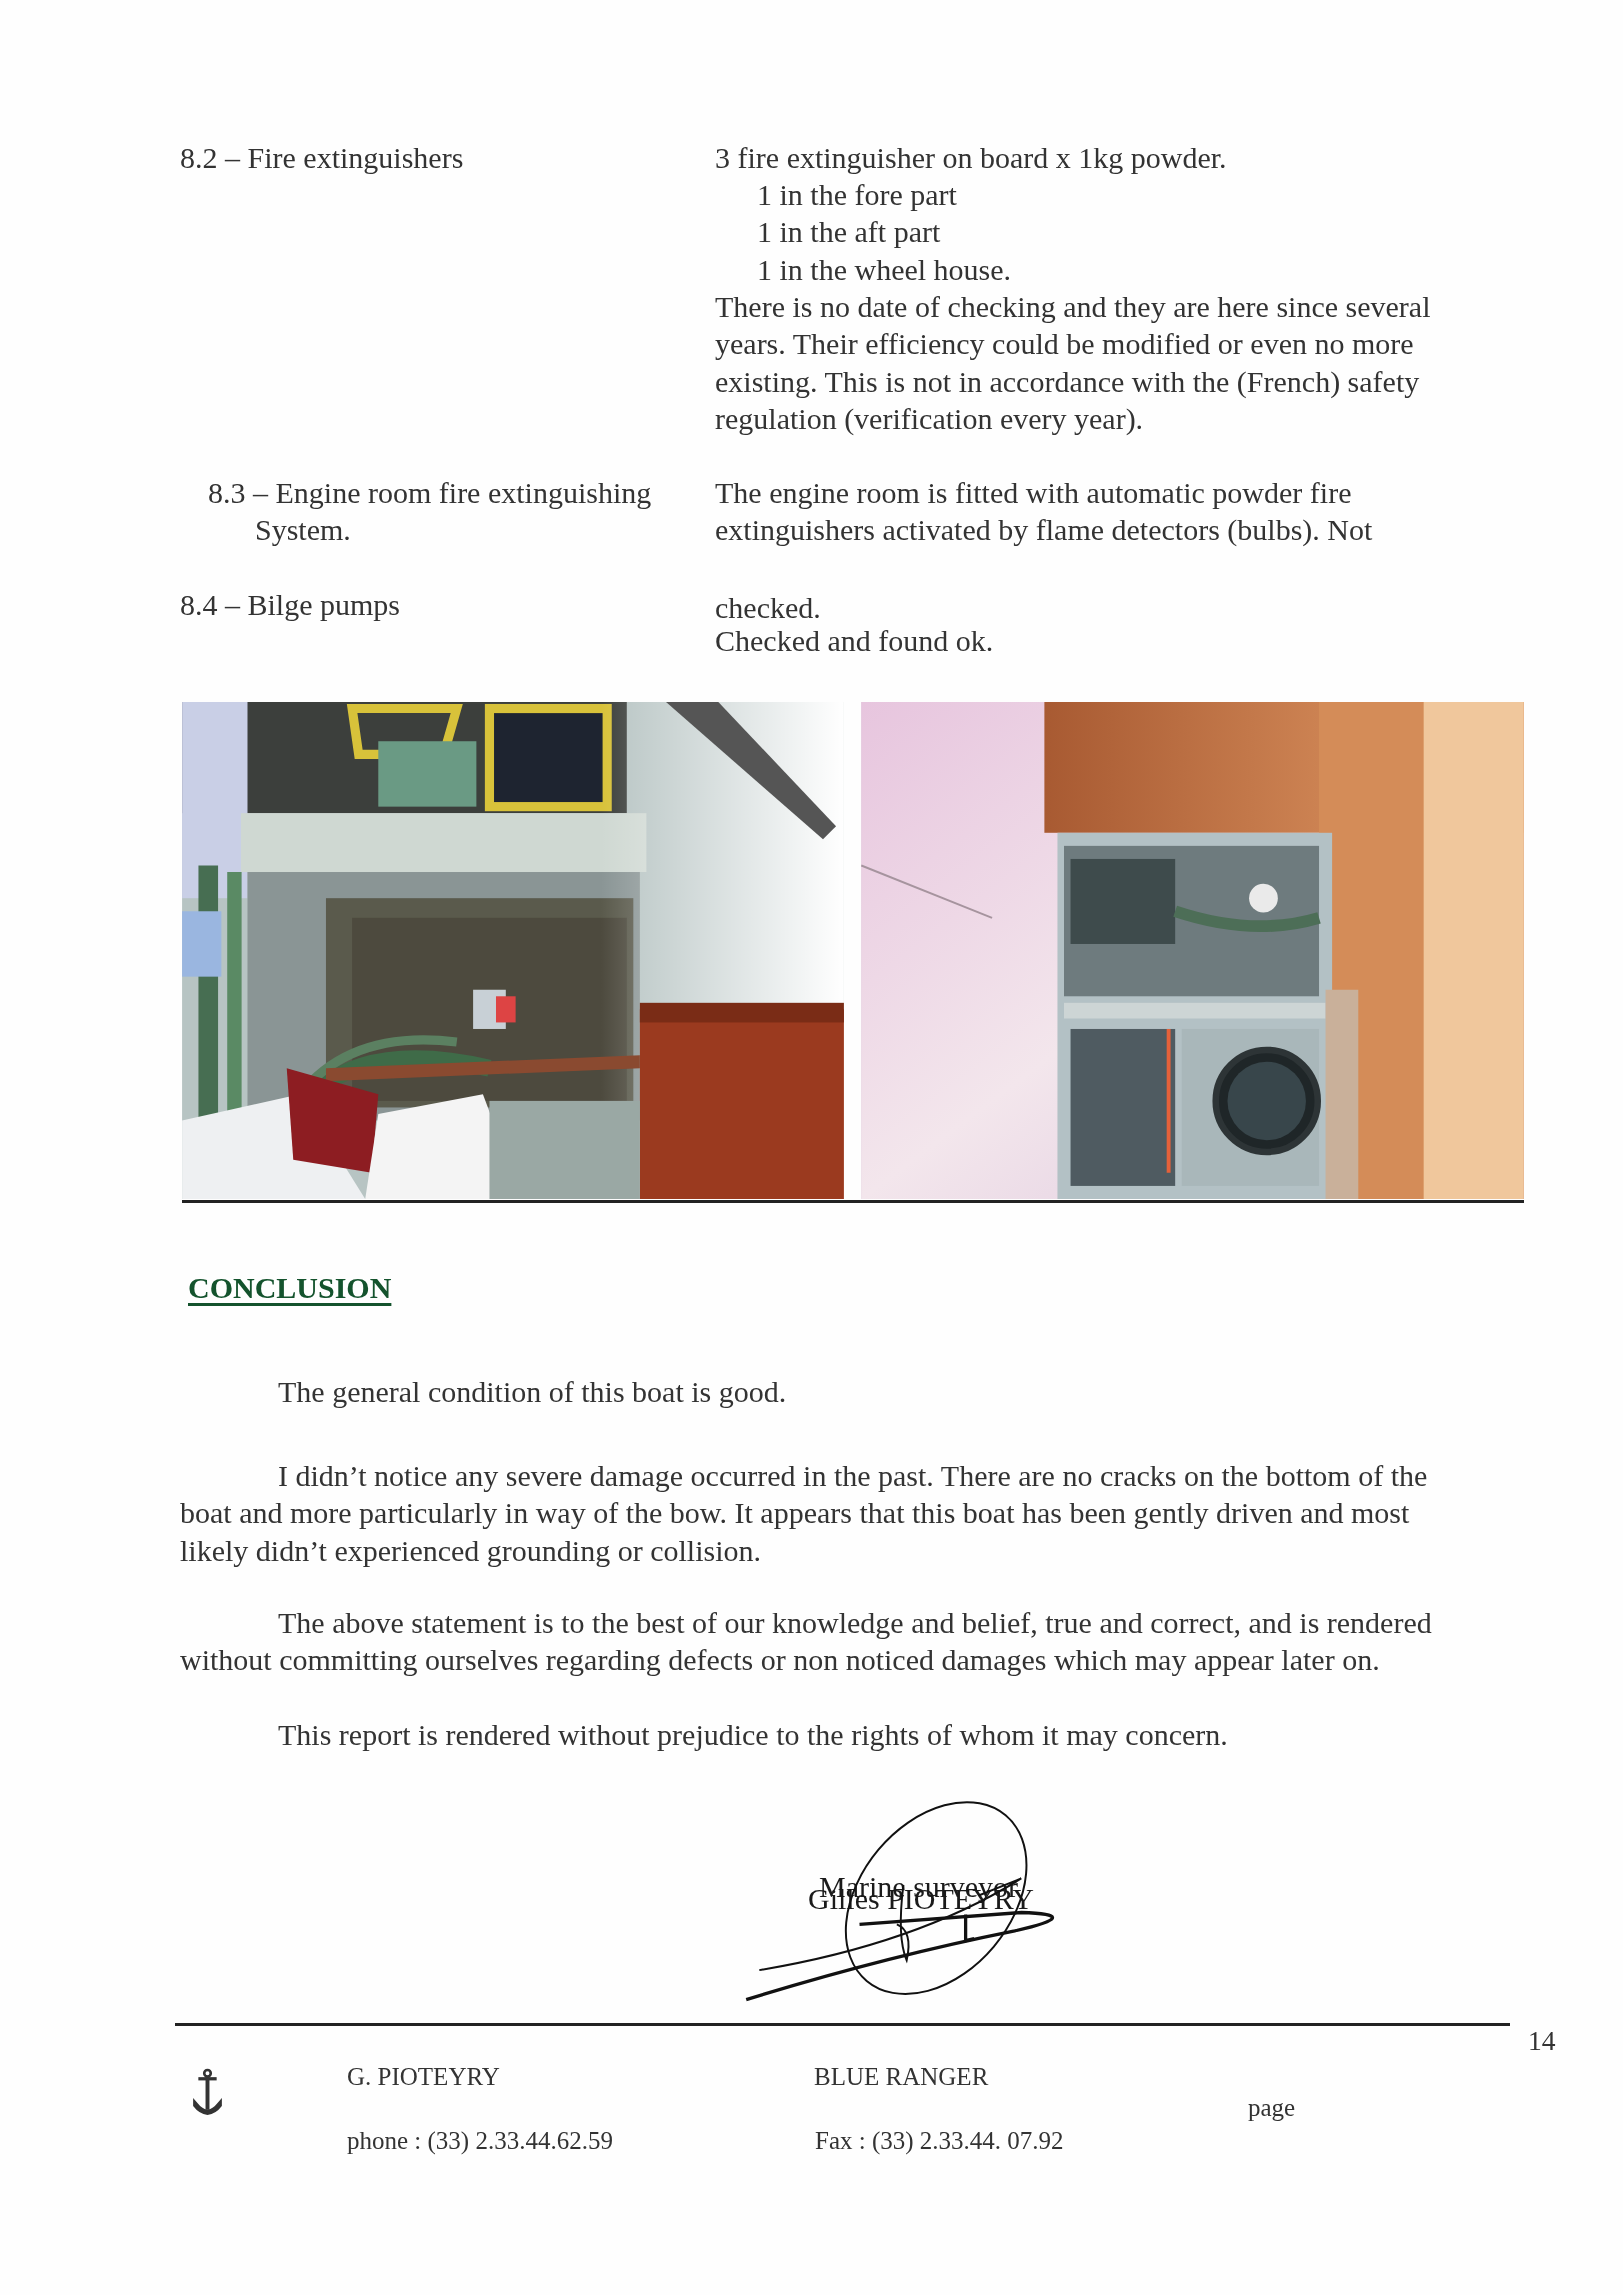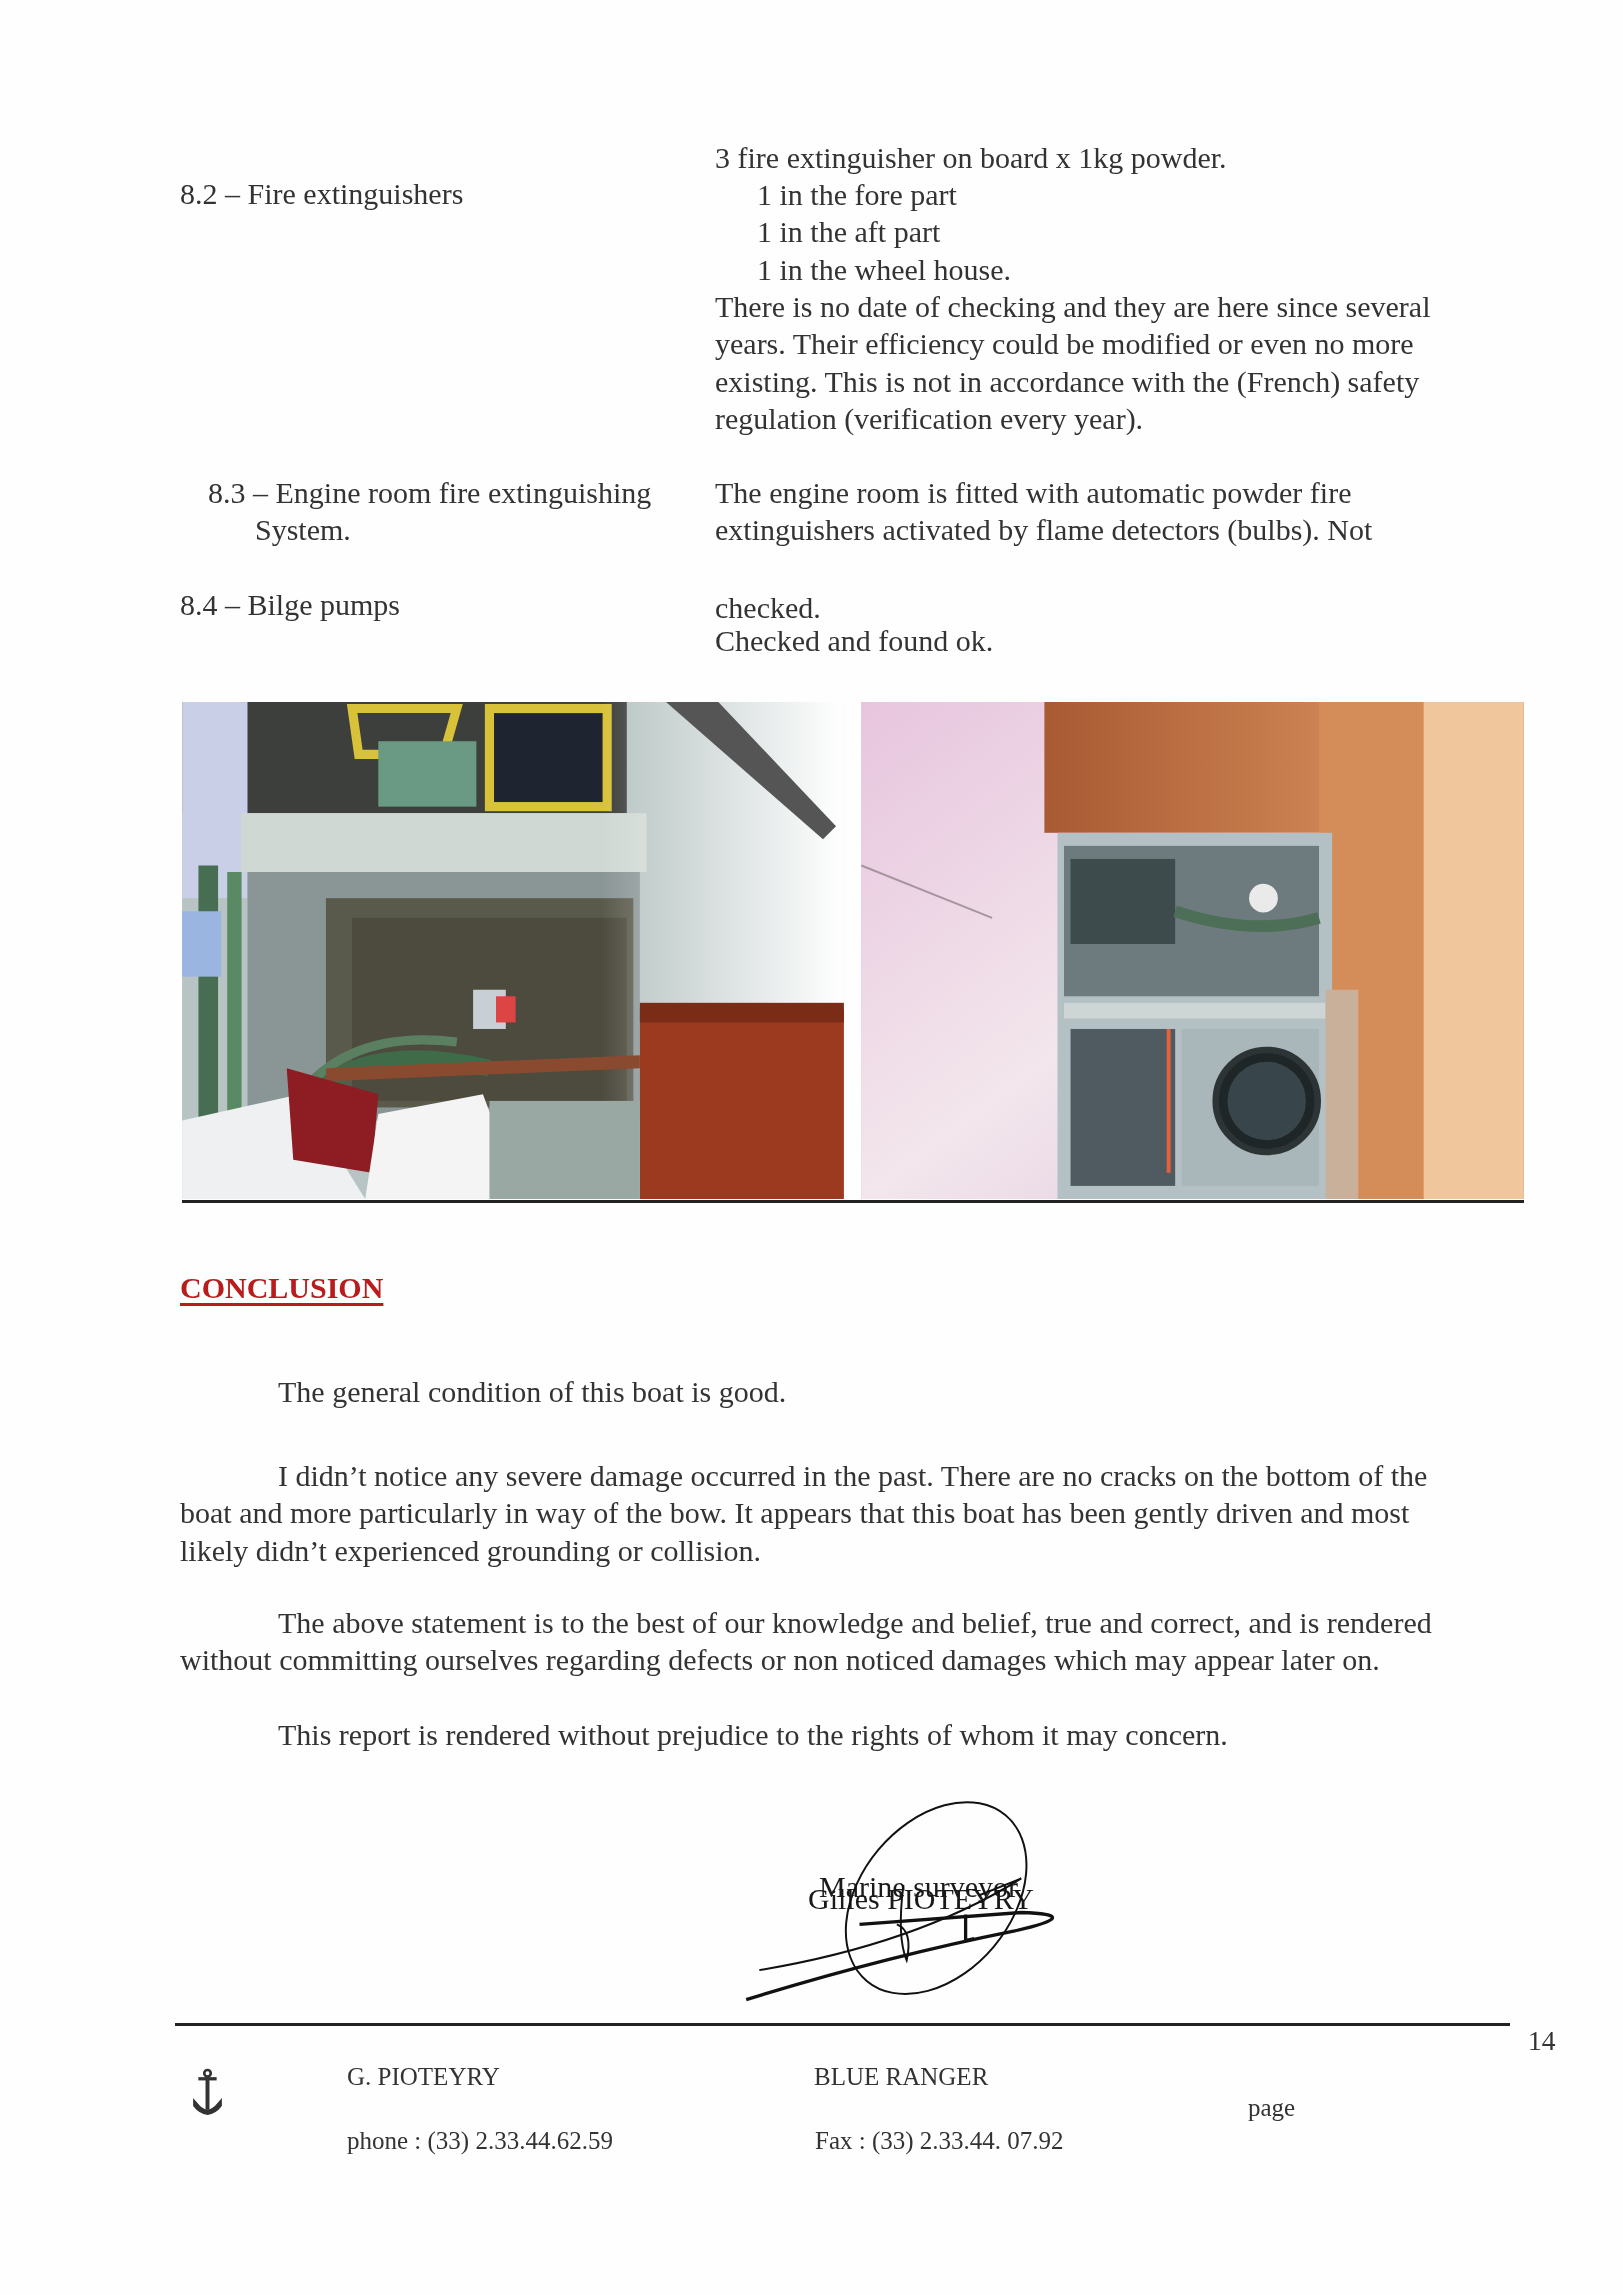--- a/index.html
+++ b/index.html
@@ -11,21 +11,21 @@
   }
   .t { position:absolute; font-size:30px; line-height:37px; white-space:nowrap; }
   .photo { position:absolute; overflow:hidden; }
   .rule { position:absolute; height:3.3px; background:#222; }
   .u { text-decoration:underline; text-decoration-thickness:2.6px; text-underline-offset:5.2px; font-weight:bold; }
   .ft { position:absolute; font-size:25px; line-height:29px; white-space:nowrap; color:#333; }
 </style>
 </head>
 <body>
 
-<div class="t" style="left:180px;top:139px;margin-top:36px;">8.2 – Fire extinguishers</div>
+<div class="t" style="left:180px;top:139px;">8.2 – Fire extinguishers</div>
 <div class="t" style="left:715px;top:139px;">3 fire extinguisher on board x  1kg powder.</div>
 <div class="t" style="left:757px;top:176px;">1 in the fore part</div>
 <div class="t" style="left:757px;top:213px;">1 in the aft part</div>
 <div class="t" style="left:757px;top:251px;">1 in the wheel house.</div>
 <div class="t" style="left:715px;top:288px;">There is no date of checking and they are here since several</div>
 <div class="t" style="left:715px;top:325px;">years. Their efficiency could be modified or even no more</div>
 <div class="t" style="left:715px;top:363px;">existing. This is not in accordance with the (French) safety</div>
 <div class="t" style="left:715px;top:400px;">regulation (verification every year).</div>
 
 <div class="t" style="left:165px;top:474px;margin-left:43px;">8.3 – Engine room fire extinguishing</div>
@@ -102,21 +102,21 @@
     <rect x="490" y="500" width="210" height="240" fill="#a9b7ba"></rect>
     <circle cx="620" cy="610" r="78" fill="#1f2628" stroke="#2d3436" stroke-width="10"></circle>
     <circle cx="620" cy="610" r="60" fill="#38464b"></circle>
     <path d="M0 250 L200 330" stroke="#a6949e" stroke-width="3"></path>
     <rect x="710" y="440" width="50" height="320" fill="#c9b09a"></rect>
   </svg>
 </div>
 
 <div class="rule" style="left:182px;top:1200px;width:1342px;"></div>
 
-<div class="t u" style="left:180px;top:1269px;color:#b91c1c;">CONCLUSION</div>
+<div class="t u" style="left:188px;top:1269px;color:#14532d;">CONCLUSION</div>
 
 <div class="t" style="left:278px;top:1373px;">The general condition of this boat is good.</div>
 
 <div class="t" style="left:278px;top:1457px;">I didn’t notice any severe damage occurred in the past.  There are no cracks on the bottom of the</div>
 <div class="t" style="left:180px;top:1494px;">boat and more particularly in way of the bow. It appears that this boat has been gently driven and most</div>
 <div class="t" style="left:180px;top:1532px;">likely didn’t experienced grounding or collision.</div>
 
 <div class="t" style="left:278px;top:1604px;">The above statement is to the best of our knowledge and belief, true and correct, and is rendered</div>
 <div class="t" style="left:180px;top:1641px;">without committing ourselves regarding defects or non noticed damages which may appear later on.</div>
 

